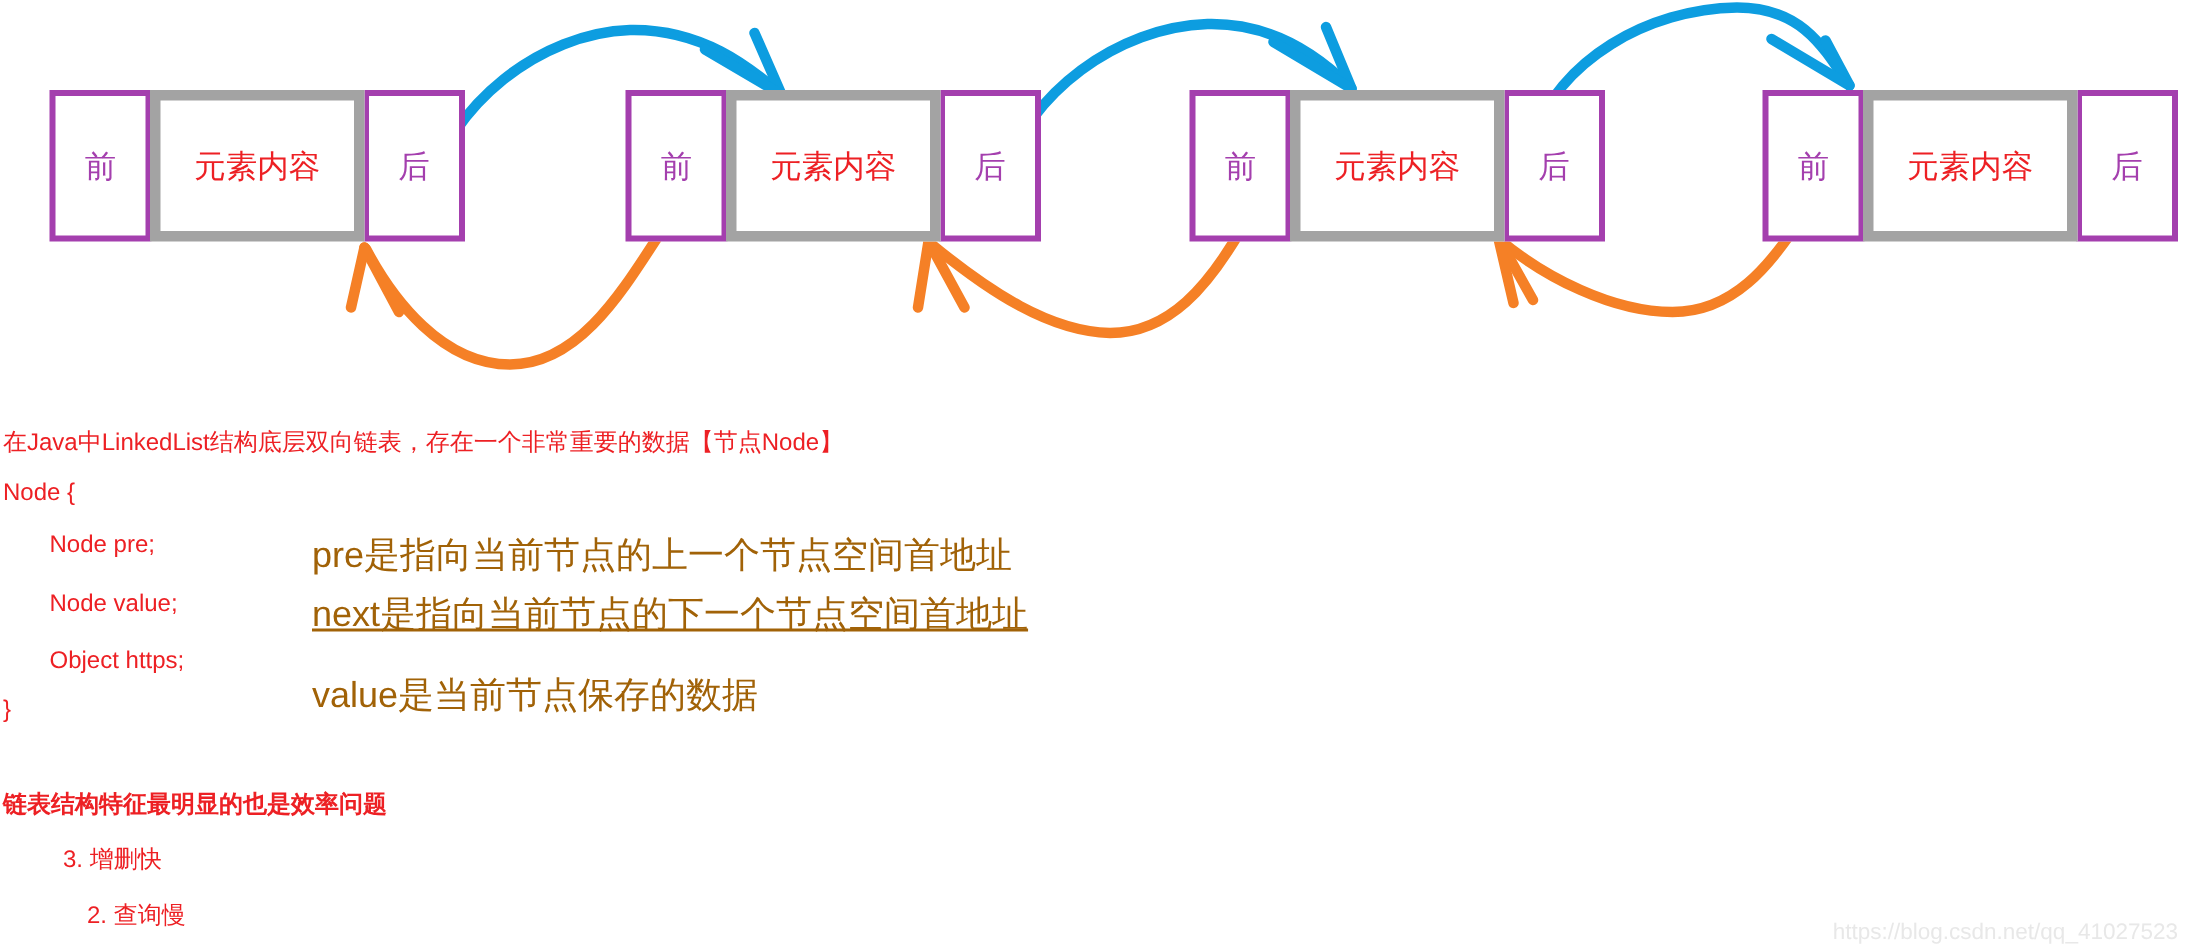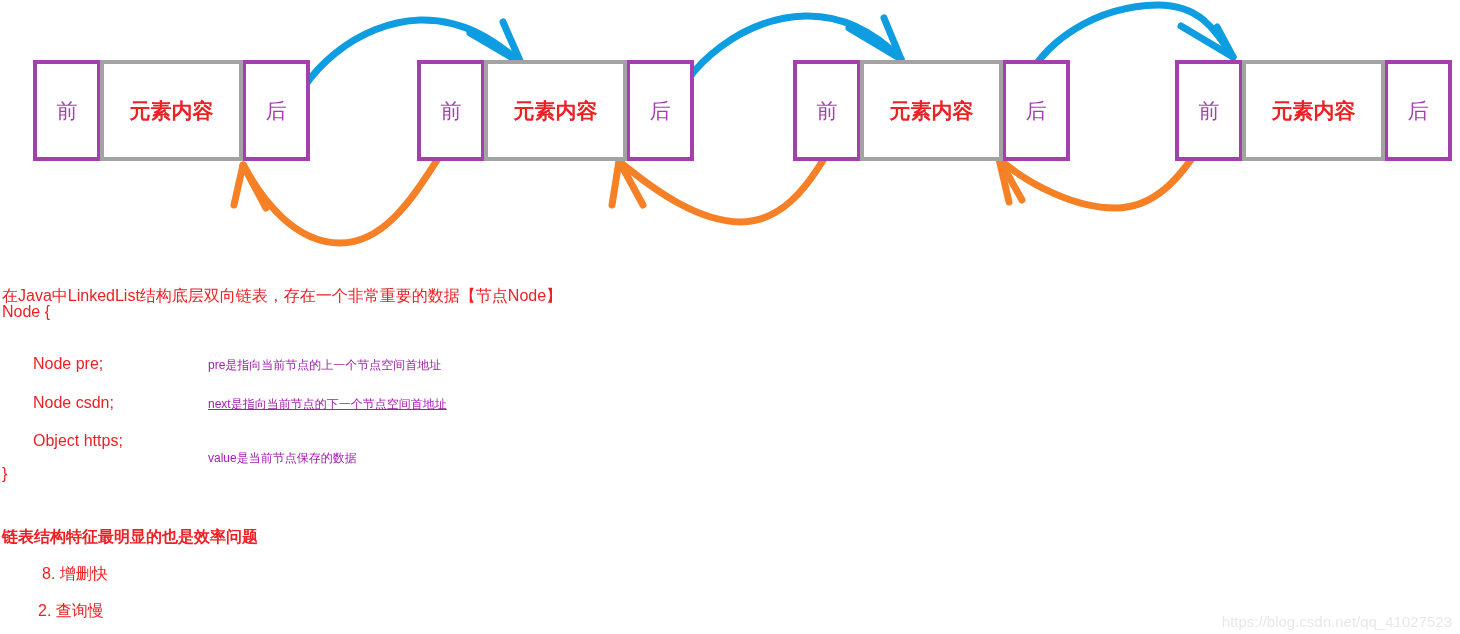--- a/index.html
+++ b/index.html
@@ -43,51 +43,50 @@
     width: 68px;
     display: flex;
     align-items: center;
     justify-content: center;
     color: #a43fae;
     font-size: 21px;
     background: #ffffff;
   }
   .cell-value {
     box-sizing: border-box;
-    border: 4px solid #a3a3a3;
+    border: 7px solid #a3a3a3;
     width: 143px;
     margin: 0 -1px;
     display: flex;
     align-items: center;
     justify-content: center;
     color: #ed2024;
     font-size: 21px;
     background: #ffffff;
     position: relative;
     z-index: 2;
-    font-weight: bold;
   }
 
   
   #body-text {
     position: absolute;
     left: 0;
     top: 270px;
     width: 1460px;
   }
   .line {
     color: #ed2024;
     font-size: 16px;
     white-space: pre;
     line-height: 1;
     position: absolute;
   }
   .purple {
-    color: #a21caf;
-    font-size: 12px;
+    color: #a16207;
+    font-size: 24px;
     white-space: pre;
     line-height: 1;
     position: absolute;
   }
 
   #watermark {
     position: absolute;
     right: 8px;
     bottom: 4px;
     color: #e8e8e8;
@@ -180,31 +179,31 @@
       </div>
     <div class="cell-next">
         <span>后</span>
       </div>
   </div>
 </div>
 
 <div id="body-text">
 
   <div class="line" style="left:2px;  top:18px;">在Java中LinkedList结构底层双向链表，存在一个非常重要的数据【节点Node】</div>
-  <div class="line" style="left:2px;  top:34px;">Node {</div>
+  <div class="line" style="left:2px;  top:51px;">Node {</div>
 
   <div class="line" style="left:33px;  top:86px;">Node pre;</div>
   <div class="purple" style="left:208px; top:89px;">pre是指向当前节点的上一个节点空间首地址</div>
 
-  <div class="line" style="left:33px;  top:125px;">Node csdn;</div>
+  <div class="line" style="left:33px;  top:125px;">Node value;</div>
   <div class="purple" style="left:208px; top:128px;text-decoration:underline;">next是指向当前节点的下一个节点空间首地址</div>
 
   <div class="line" style="left:33px;  top:163px;">Object https;</div>
   <div class="purple" style="left:208px; top:182px;">value是当前节点保存的数据</div>
 
   <div class="line" style="left:2px; top:196px;">}</div>
 
   <div class="line" style="left:2px;  top:259px;font-weight:bold;">链表结构特征最明显的也是效率问题</div>
-  <div class="line" style="left:42px; top:296px;">8. 增删快</div>
-  <div class="line" style="left:38px; top:333px;">2. 查询慢</div>
+  <div class="line" style="left:42px; top:296px;">3. 增删快</div>
+  <div class="line" style="left:58px; top:333px;">2. 查询慢</div>
 </div>
 
 <div id="watermark">https://blog.csdn.net/qq_41027523</div>
 
 </body></html>

